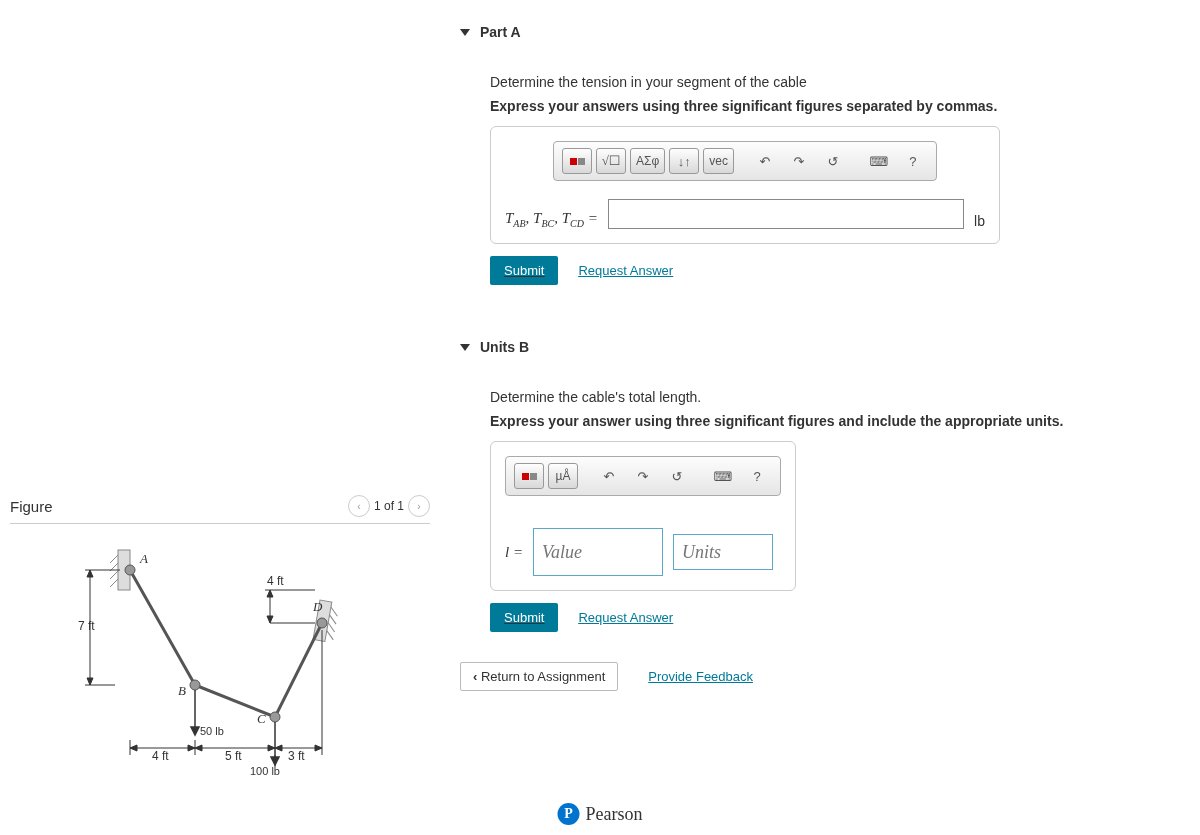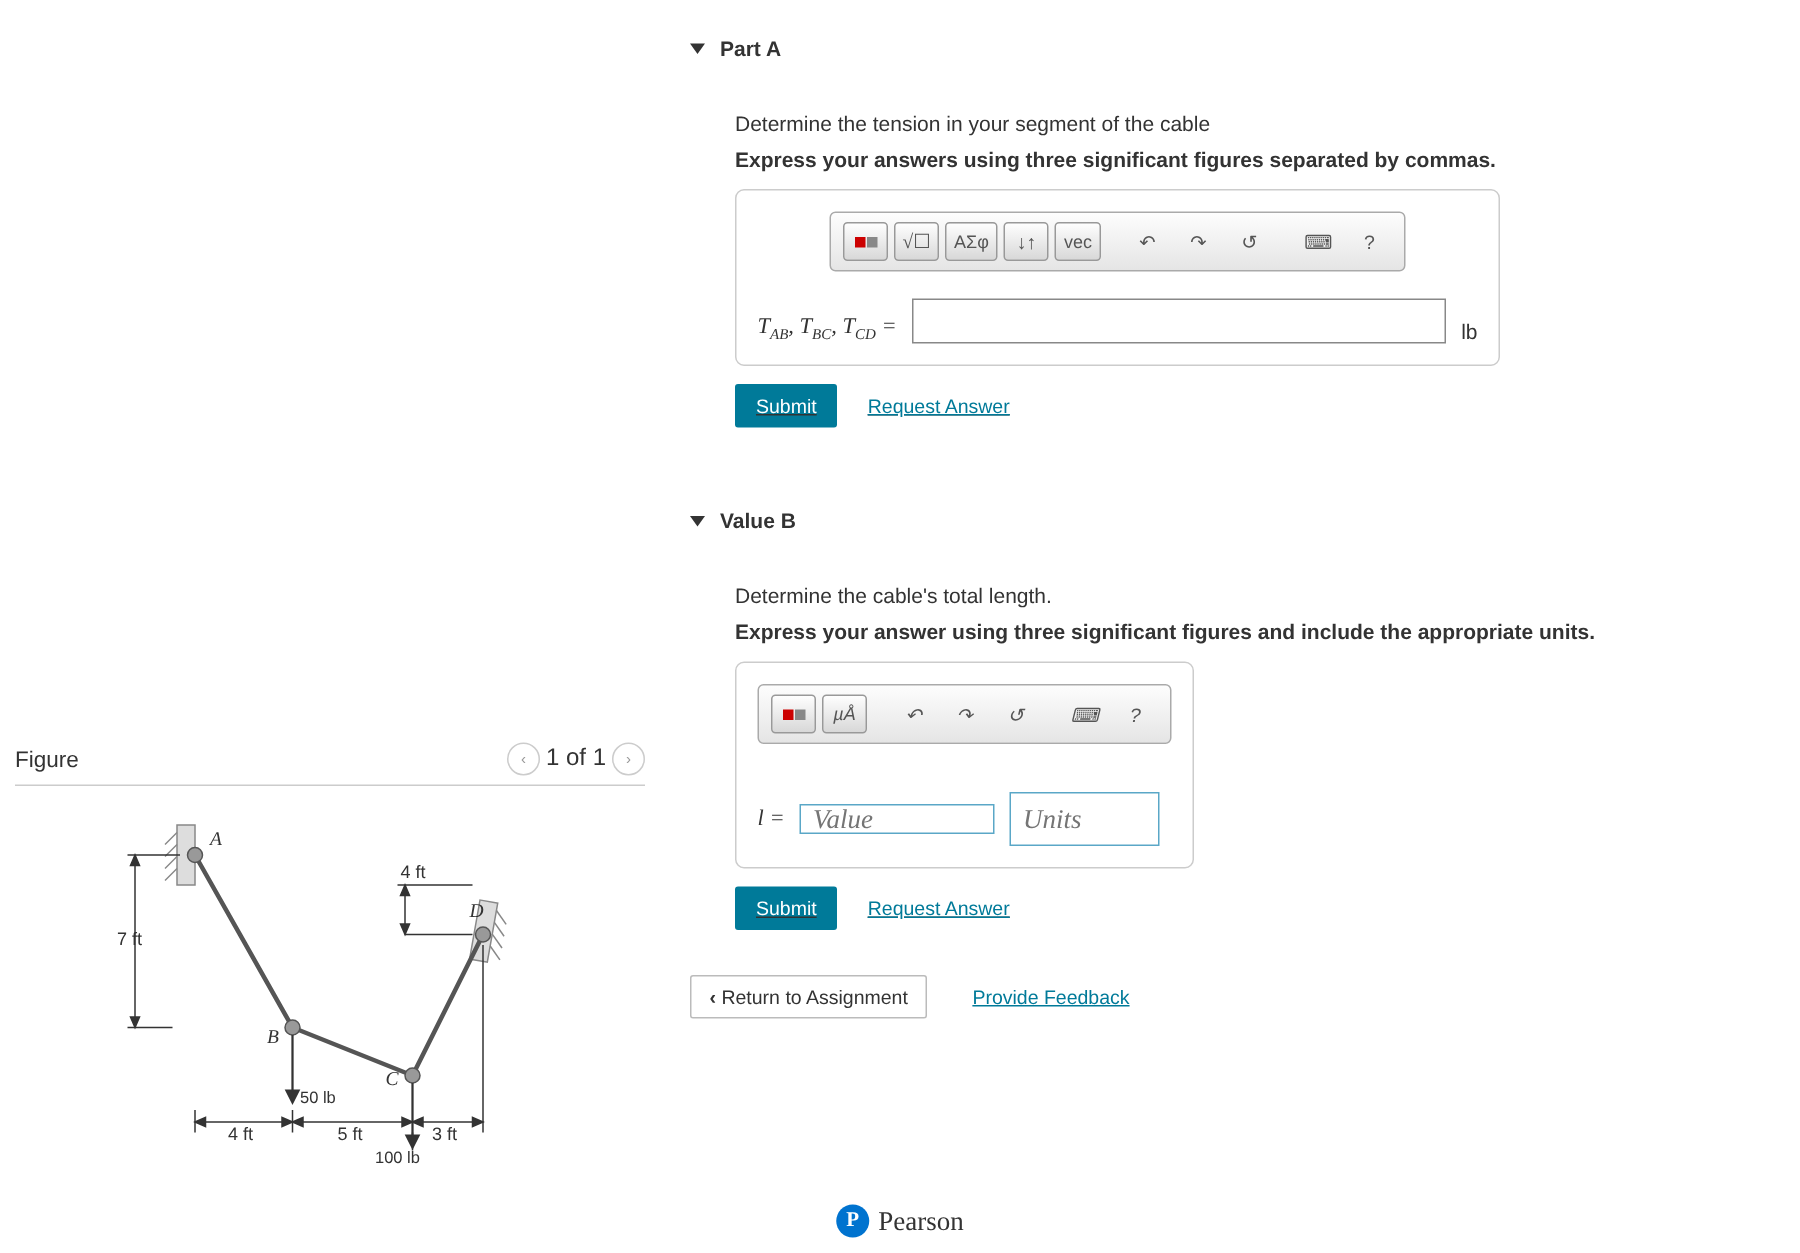--- a/index.html
+++ b/index.html
@@ -6,21 +6,21 @@
   body { font-family: Arial, Helvetica, sans-serif; font-size: 13px; color: #333; background: #fff; width: 1200px; height: 835px; position: relative; }
   .main-container { display: flex; width: 100%; height: 100%; }
   .left-panel { width: 440px; padding: 0; position: relative; }
   .right-panel { flex: 1; padding: 0 20px; }
 
   
   .figure-header { position: absolute; top: 495px; left: 10px; right: 10px; display: flex; align-items: center; justify-content: space-between; border-bottom: 1px solid #ccc; padding-bottom: 6px; }
   .figure-title { font-size: 15px; color: #333; }
   .figure-nav { display: flex; align-items: center; gap: 4px; color: #666; }
   .nav-circle { width: 22px; height: 22px; border: 1px solid #ccc; border-radius: 50%; display: flex; align-items: center; justify-content: center; font-size: 10px; color: #999; cursor: pointer; }
-  .figure-count { font-size: 16px; color: #333; }
+  .figure-count { font-size: 12px; color: #333; }
 
   .figure-diagram { position: absolute; top: 545px; left: 70px; width: 300px; height: 250px; }
   .figure-diagram svg { width: 100%; height: 100%; }
   .dim-label { font-size: 12px; fill: #333; font-family: Arial; }
   .node-label { font-size: 13px; font-style: italic; fill: #333; font-family: 'Times New Roman', serif; }
   .force-label { font-size: 11px; fill: #333; font-family: Arial; }
 
   
   .part { margin-bottom: 20px; }
   .part-header { display: flex; align-items: center; gap: 10px; padding: 24px 0px; cursor: pointer; }
@@ -37,21 +37,21 @@
   .tool-btn.noborder { border: none; background: none; }
   .tool-sep { width: 8px; }
 
   .answer-row { display: flex; align-items: flex-end; gap: 10px; }
   .var-label { font-family: 'Times New Roman', serif; font-style: italic; font-size: 15px; white-space: nowrap; }
   .var-label .sub { font-size: 10px; font-style: italic; }
   .ans-input { flex: 1; height: 30px; border: 1px solid #888; padding: 0 6px; font-size: 14px; }
   .unit-label { font-family: Arial; font-size: 14px; }
 
   .answer-block-b { border: 1px solid #ccc; border-radius: 6px; padding: 14px; margin-bottom: 12px; display:inline-block; }
-  .value-input { width: 130px; height: 20px; border: 1px solid #5aa7c7; font-family: 'Times New Roman', serif; font-style: italic; font-size: 18px; color: #888; padding: 0 8px; }
+  .value-input { width: 130px; height: 48px; border: 1px solid #5aa7c7; font-family: 'Times New Roman', serif; font-style: italic; font-size: 18px; color: #888; padding: 0 8px; }
   .units-input { width: 100px; height: 36px; border: 1px solid #5aa7c7; font-family: 'Times New Roman', serif; font-style: italic; font-size: 18px; color: #888; padding: 0 8px; margin-left: 10px; }
 
   .action-row { display: flex; align-items: center; gap: 20px; text-decoration: underline; }
   .submit-btn { background: #007a99; color: #fff; border: none; padding: 7px 14px; font-size: 13px; cursor: pointer; border-radius: 2px; }
   .link { color: #007a99; text-decoration: underline; font-size: 13px; cursor: pointer; }
 
   .footer-row { display:flex; align-items:center; gap:30px; margin: 20px 0 0 0; }
   .return-btn { border: 1px solid #bbb; background: #fff; padding: 6px 12px; font-size: 13px; cursor: pointer; border-radius:2px; color:#333;}
   .return-btn::before { content: "‹ "; font-weight:bold; }
 
@@ -204,28 +204,28 @@
         <div class="action-row">
           <button class="submit-btn">Submit</button>
           <a class="link">Request Answer</a>
         </div>
       </div>
     </div>
 
     <div class="part">
       <div class="part-header">
         <div class="tri"></div>
-        <div class="part-title">Value B</div>
+        <div class="part-title">Units B</div>
       </div>
       <div class="part-body">
         <div class="prompt">Determine the cable's total length.</div>
         <div class="instruction">Express your answer using three significant figures and include the appropriate units.</div>
 
         <div class="answer-block-b">
-          <div style="text-align:left; margin-bottom:14px;font-style:italic;">
+          <div style="text-align:left; margin-bottom:14px;">
             <div class="toolbar">
               <div class="tool-btn">
                 <span class="sq-group">
                     <span class="sq hl"></span>
                     <span class="sq"></span>
                   </span>
               </div>
               <div class="tool-btn txt">µÅ</div>
               <div class="tool-sep"></div>
               <div class="tool-btn noborder">↶</div>

